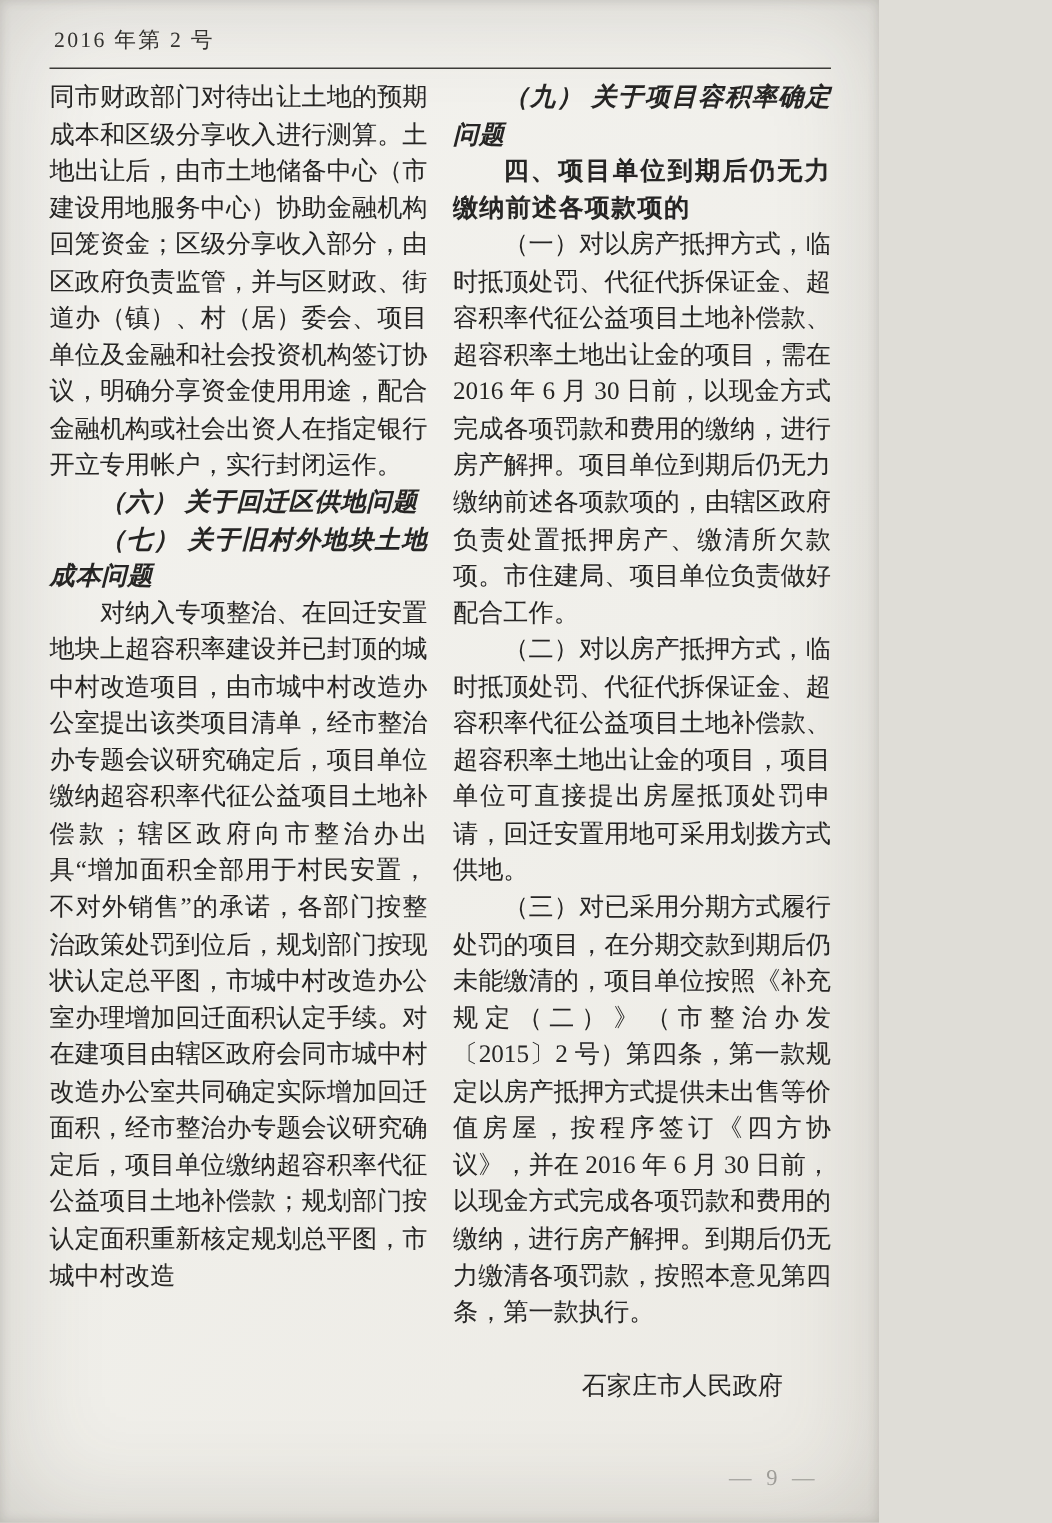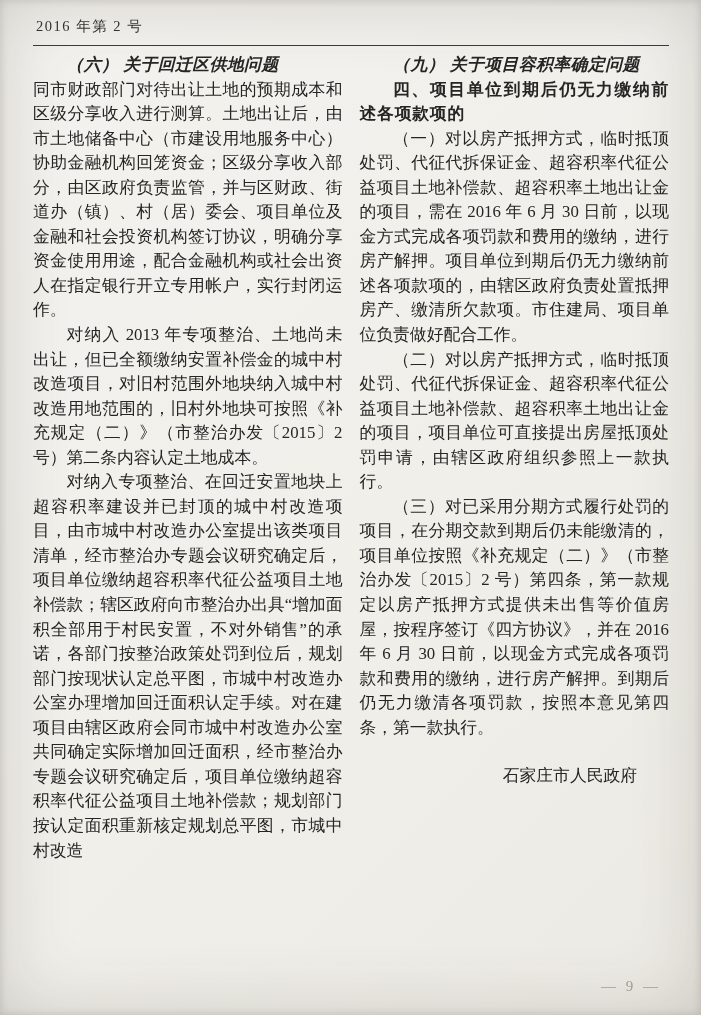--- a/index.html
+++ b/index.html
@@ -2,21 +2,21 @@
 <html><head>
 <meta charset="utf-8">
 <style>
   html, body {
     margin: 0;
     padding: 0;
     background: #dfddd7;
   }
   .page {
     position: relative;
-    width: 701px;
+    width: 586px;
     height: 1015px;
     box-sizing: border-box;
     padding: 13px 32px 0 33px;
     background: linear-gradient(135deg, #f3f2ee 0%, #f0efea 55%, #eceae4 100%);
     box-shadow: inset 0 0 70px rgba(70, 64, 55, 0.20), inset 0 0 8px rgba(60, 55, 48, 0.18);
     overflow: hidden;
     font-family: "Liberation Serif", "DejaVu Serif", serif;
     color: #262524;
   }
   .header {
@@ -80,32 +80,32 @@
 
 <div class="page">
 
   <div class="header">
     <span>2016 年第 2 号</span>
   </div>
 
   <div class="columns">
 
     <div class="col">
+        <p class="para cont">同市财政部门对待出让土地的预期成本和区级分享收入进行测算。土地出让后，由市土地储备中心（市建设用地服务中心）协助金融机构回笼资金；区级分享收入部分，由区政府负责监管，并与区财政、街道办（镇）、村（居）委会、项目单位及金融和社会投资机构签订协议，明确分享资金使用用途，配合金融机构或社会出资人在指定银行开立专用帐户，实行封闭运作。</p>
         <p class="para subheading">（六） 关于回迁区供地问题</p>
-        <p class="para cont">同市财政部门对待出让土地的预期成本和区级分享收入进行测算。土地出让后，由市土地储备中心（市建设用地服务中心）协助金融机构回笼资金；区级分享收入部分，由区政府负责监管，并与区财政、街道办（镇）、村（居）委会、项目单位及金融和社会投资机构签订协议，明确分享资金使用用途，配合金融机构或社会出资人在指定银行开立专用帐户，实行封闭运作。</p>
-        <p class="para body">对纳入 2013 年专项整治、土地尚未出让，但已全额缴纳安置补偿金的城中村改造项目，对旧村范围外地块纳入城中村改造用地范围的，旧村外地块可按照《补充规定（二）》（市整治办发〔2015〕2 号）第二条内容认定土地成本。</p>
+        <p class="para subheading">（七） 关于旧村外地块土地成本问题</p>
         <p class="para body">对纳入专项整治、在回迁安置地块上超容积率建设并已封顶的城中村改造项目，由市城中村改造办公室提出该类项目清单，经市整治办专题会议研究确定后，项目单位缴纳超容积率代征公益项目土地补偿款；辖区政府向市整治办出具“增加面积全部用于村民安置，不对外销售”的承诺，各部门按整治政策处罚到位后，规划部门按现状认定总平图，市城中村改造办公室办理增加回迁面积认定手续。对在建项目由辖区政府会同市城中村改造办公室共同确定实际增加回迁面积，经市整治办专题会议研究确定后，项目单位缴纳超容积率代征公益项目土地补偿款；规划部门按认定面积重新核定规划总平图，市城中村改造</p>
       </div>
 
     <div class="col">
       <div>
           <p class="para subheading">（九） 关于项目容积率确定问题</p>
           <p class="para heading-bold">四、项目单位到期后仍无力缴纳前述各项款项的</p>
           <p class="para body">（一）对以房产抵押方式，临时抵顶处罚、代征代拆保证金、超容积率代征公益项目土地补偿款、超容积率土地出让金的项目，需在 2016 年 6 月 30 日前，以现金方式完成各项罚款和费用的缴纳，进行房产解押。项目单位到期后仍无力缴纳前述各项款项的，由辖区政府负责处置抵押房产、缴清所欠款项。市住建局、项目单位负责做好配合工作。</p>
-          <p class="para body">（二）对以房产抵押方式，临时抵顶处罚、代征代拆保证金、超容积率代征公益项目土地补偿款、超容积率土地出让金的项目，项目单位可直接提出房屋抵顶处罚申请，由辖区政府组织参照上一款执行。</p>
+          <p class="para body">（二）对以房产抵押方式，临时抵顶处罚、代征代拆保证金、超容积率代征公益项目土地补偿款、超容积率土地出让金的项目，项目单位可直接提出房屋抵顶处罚申请，回迁安置用地可采用划拨方式供地。</p>
           <p class="para body">（三）对已采用分期方式履行处罚的项目，在分期交款到期后仍未能缴清的，项目单位按照《补充规定（二）》（市整治办发〔2015〕2 号）第四条，第一款规定以房产抵押方式提供未出售等价值房屋，按程序签订《四方协议》，并在 2016 年 6 月 30 日前，以现金方式完成各项罚款和费用的缴纳，进行房产解押。到期后仍无力缴清各项罚款，按照本意见第四条，第一款执行。</p>
         </div>
 
       <div class="signature">
         <div class="sig-issuer">石家庄市人民政府</div>
 
       </div>
     </div>
 
   </div>

